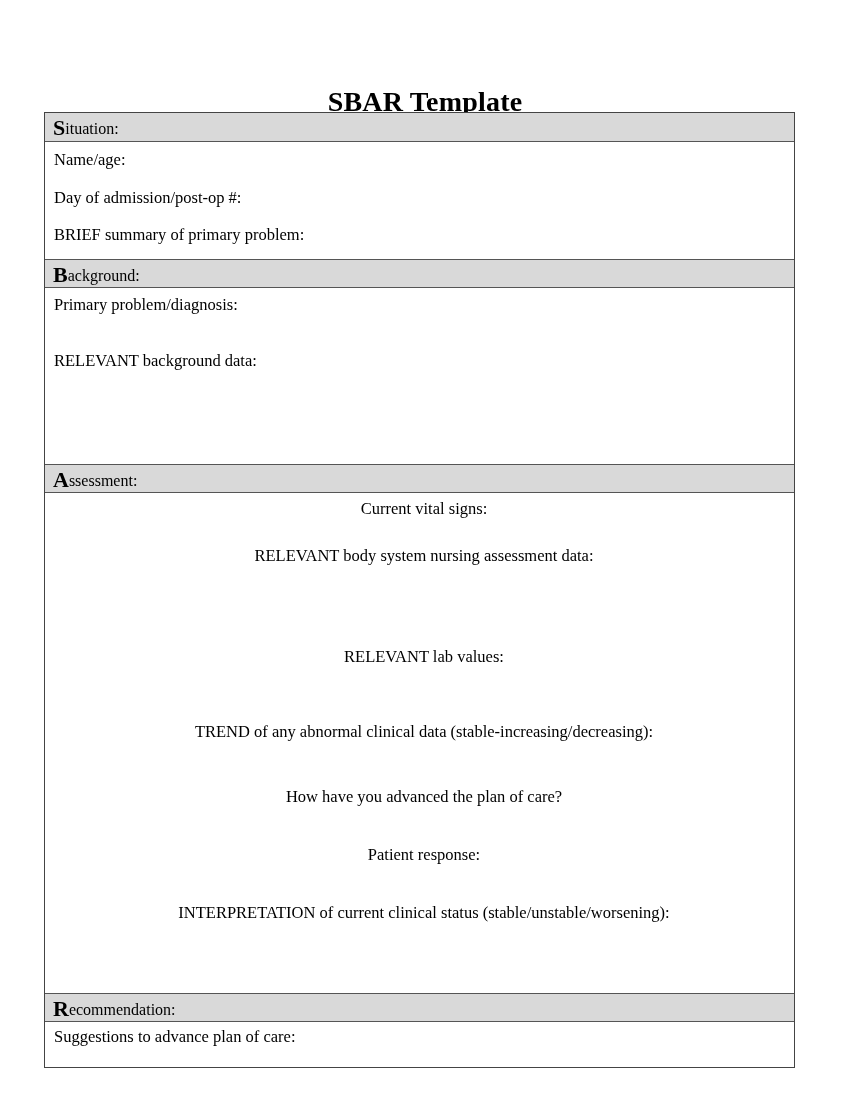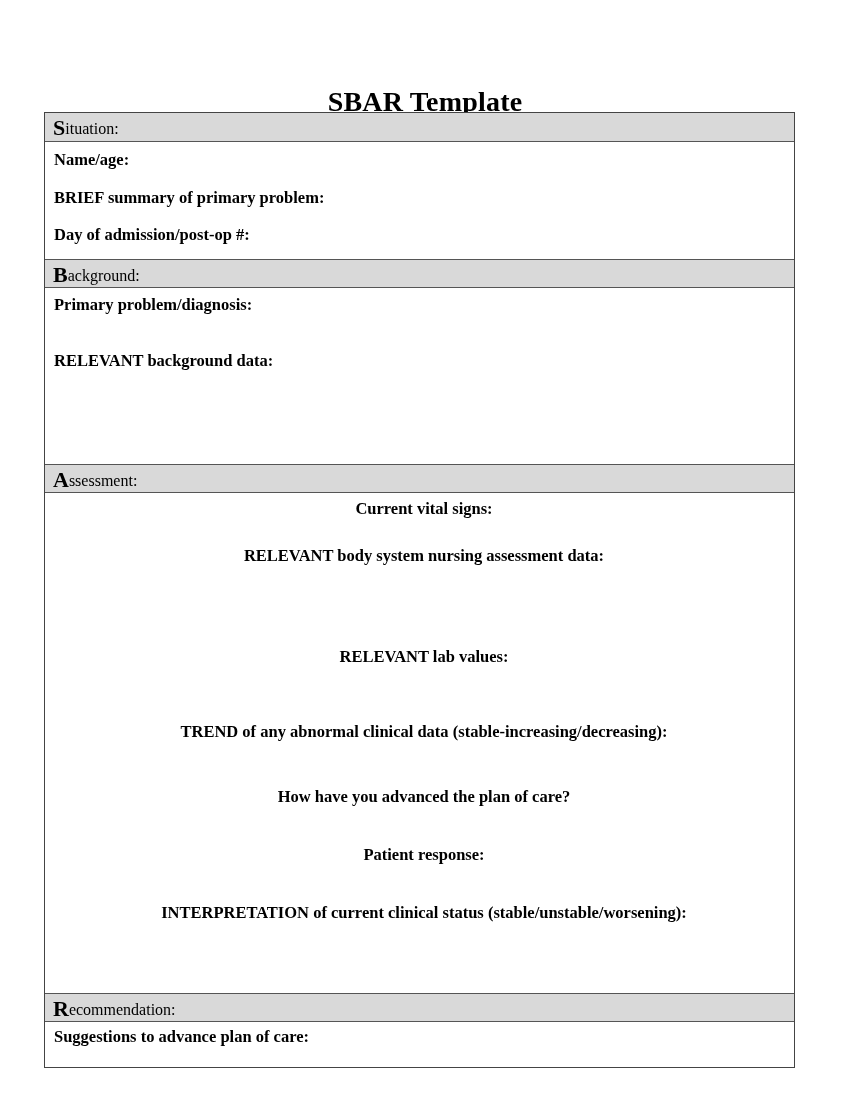--- a/index.html
+++ b/index.html
@@ -85,21 +85,21 @@
 
   .section-body {
     background: #ffffff;
     padding: 0 0 0 9px;
     box-sizing: border-box;
     position: relative;
   }
 
   .field-line {
     font-size: 16.5px;
-    font-weight: bold;
+    font-weight: normal;
     line-height: 1;
     font-family: "Liberation Serif", "DejaVu Serif", serif;
     white-space: nowrap;
   }
 
   
   .sit-body { height: 117px; padding-top: 10px; }
   .sit-body .field-line + .field-line { margin-top: 21px; }
 
   
@@ -130,22 +130,22 @@
 
   <div class="sbar-table">
 
     <div class="section">
       <div class="section-header">
         <span class="cap">S</span>
           <span class="cap-rest">ituation:</span>
       </div>
       <div class="section-body sit-body">
         <div class="field-line f0">Name/age:</div>
+        <div class="field-line f2">Day of admission/post-op #:</div>
         <div class="field-line f1">BRIEF summary of primary problem:</div>
-        <div class="field-line f2">Day of admission/post-op #:</div>
       </div>
     </div>
 
     <div class="section">
       <div class="section-header">
         <span class="cap">B</span>
           <span class="cap-rest">ackground:</span>
       </div>
       <div class="section-body bg-body">
         <div class="field-line f0">Primary problem/diagnosis:</div>

